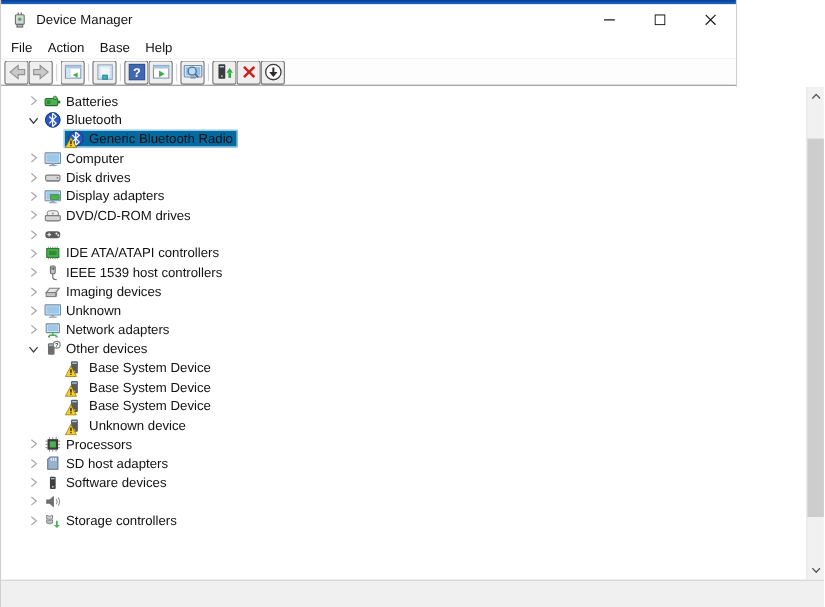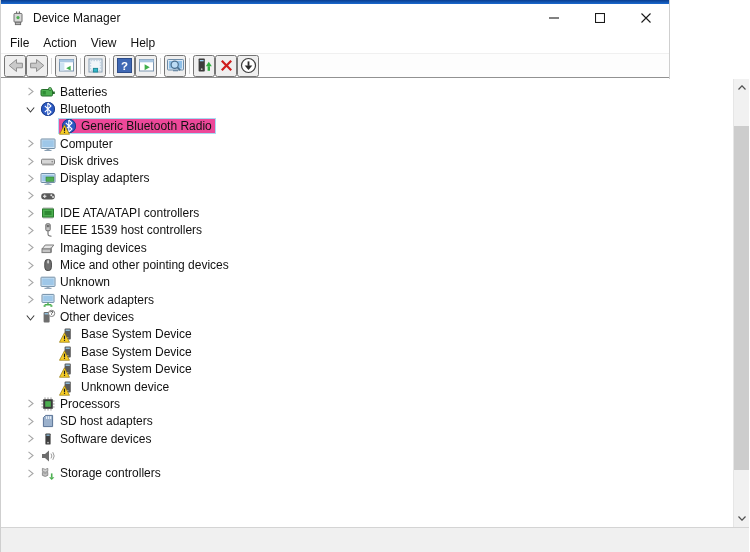--- a/index.html
+++ b/index.html
@@ -26,21 +26,21 @@
   .toolbar { height:24px; display:flex; align-items:center; padding-left:3px; background:#fdfdfd; border-bottom:1px solid #919191; }
   .tb-btn { width:22px; height:22px; display:flex; align-items:center; justify-content:center; }
   .tb-sep { width:1px; height:16px; background:#d6d6d6; margin:0 3px; }
 
   
   .content { position:absolute; top:79px; left:0; width:748px; height:448px; background:#fff; overflow:hidden; }
   .tree { position:absolute; top:4px; left:0; right:16px; bottom:0; overflow:hidden; }
   .tree-row { display:flex; align-items:center; height:17.35px; font-size:12px; white-space:nowrap; }
   .chevron { width:14px; height:14px; display:inline-flex; align-items:center; justify-content:center; flex:0 0 14px; }
   .row-body { display:inline-flex; align-items:center; height:16px; padding:0 3px 0 2px; border:1px solid transparent; }
-  .row-body.selected { background:#ec4899; border-color:#a9d9f2; }
+  .row-body.selected { background:#0369a1; border-color:#a9d9f2; }
   .tree-icon { position:relative; width:16px; height:16px; display:inline-flex; margin-right:4px; flex:0 0 16px; }
   .warn-badge { position:absolute; left:-2px; bottom:-1px; width:11px; height:11px; }
   .tree-label { color:#111; }
 
   
   .scrollbar { position:absolute; top:0; right:0; width:16px; height:448px; background:#f1f1f1; border-left:1px solid #e6e6e6; }
   .sb-arrow { position:absolute; left:0; width:16px; height:17px; display:flex; align-items:center; justify-content:center; }
   .sb-up { top:0; }
   .sb-down { bottom:0; }
   .sb-thumb { position:absolute; left:0; top:47px; width:16px; height:344px; background:#cdcdcd; }
@@ -80,21 +80,21 @@
         <svg width="10" height="10" viewBox="0 0 10 10">
             <path d="M0.5 0.5 L9.5 9.5 M9.5 0.5 L0.5 9.5" stroke="#1a1a1a" stroke-width="1.1"></path>
           </svg>
       </button>
     </div>
   </div>
 
   <div class="menubar" id="menubar">
       <div class="menu-item">File</div>
       <div class="menu-item">Action</div>
-      <div class="menu-item">View</div>
+      <div class="menu-item">Base</div>
       <div class="menu-item">Help</div>
     </div>
 
   <div class="toolbar" id="toolbar">
       <button class="tb-btn">
         <span style="display:inline-flex">
           <svg width="19" height="19" viewBox="0 0 19 19">
             <path d="M10.5 3.5 L3.2 9.5 L10.5 15.5 V11.8 H16.4 V7.2 H10.5 Z" fill="#c9c9c9" stroke="#8f8f8f"></path>
           </svg>
         </span>
@@ -298,20 +298,38 @@
         </div>
         <div class="tree-row">
           <span class="chevron" style="margin-left: 22px;">
             <svg width="9" height="9" viewBox="0 0 9 9">
               <path d="M2.5 0.8 L7 4.5 L2.5 8.2" fill="none" stroke="#a6a6a6" stroke-width="1.1"></path>
             </svg>
           </span>
           <span class="row-body">
             <span class="tree-icon">
               <svg width="16" height="16" viewBox="0 0 16 16">
+                <ellipse cx="8" cy="6" rx="5.2" ry="2.6" fill="#ececec" stroke="#909090"></ellipse>
+                <circle cx="8" cy="6" r="0.9" fill="#909090"></circle>
+                <rect x="1.2" y="8" width="13.6" height="4.5" rx="0.8" fill="#d6d6d6" stroke="#7d7d7d"></rect>
+                <rect x="2.2" y="12.5" width="11.6" height="1" fill="#9a9a9a"></rect>
+              </svg>
+            </span>
+            <span class="tree-label">DVD/CD-ROM drives</span>
+          </span>
+        </div>
+        <div class="tree-row">
+          <span class="chevron" style="margin-left: 22px;">
+            <svg width="9" height="9" viewBox="0 0 9 9">
+              <path d="M2.5 0.8 L7 4.5 L2.5 8.2" fill="none" stroke="#a6a6a6" stroke-width="1.1"></path>
+            </svg>
+          </span>
+          <span class="row-body">
+            <span class="tree-icon">
+              <svg width="16" height="16" viewBox="0 0 16 16">
                 <rect x="1.2" y="5.2" width="13.6" height="6.4" rx="3" fill="#5a5a5a"></rect>
                 <circle cx="11.3" cy="7.3" r="1" fill="#e0e0e0"></circle>
                 <circle cx="13" cy="9" r="1" fill="#e0e0e0"></circle>
                 <rect x="3" y="7.7" width="3.4" height="1.2" fill="#e0e0e0"></rect>
                 <rect x="4.1" y="6.6" width="1.2" height="3.4" fill="#e0e0e0"></rect>
               </svg>
             </span>
           </span>
         </div>
         <div class="tree-row">
@@ -368,37 +386,20 @@
         </div>
         <div class="tree-row">
           <span class="chevron" style="margin-left: 22px;">
             <svg width="9" height="9" viewBox="0 0 9 9">
               <path d="M2.5 0.8 L7 4.5 L2.5 8.2" fill="none" stroke="#a6a6a6" stroke-width="1.1"></path>
             </svg>
           </span>
           <span class="row-body">
             <span class="tree-icon">
               <svg width="16" height="16" viewBox="0 0 16 16">
-                <rect x="4.8" y="2.4" width="6.6" height="11.2" rx="3.2" fill="#707070" stroke="#4a4a4a"></rect>
-                <line x1="8.1" y1="2.6" x2="8.1" y2="6.6" stroke="#e8e8e8" stroke-width="0.9"></line>
-                <rect x="7.3" y="4" width="1.6" height="2" rx="0.7" fill="#d8d8d8"></rect>
-              </svg>
-            </span>
-            <span class="tree-label">Mice and other pointing devices</span>
-          </span>
-        </div>
-        <div class="tree-row">
-          <span class="chevron" style="margin-left: 22px;">
-            <svg width="9" height="9" viewBox="0 0 9 9">
-              <path d="M2.5 0.8 L7 4.5 L2.5 8.2" fill="none" stroke="#a6a6a6" stroke-width="1.1"></path>
-            </svg>
-          </span>
-          <span class="row-body">
-            <span class="tree-icon">
-              <svg width="16" height="16" viewBox="0 0 16 16">
                 <rect x="1" y="3.2" width="14" height="9.2" rx="0.6" fill="#dcebf7" stroke="#6f8ca5"></rect>
                 <rect x="2.2" y="4.4" width="11.6" height="6.8" fill="#9ec7e8"></rect>
                 <rect x="6.5" y="12.4" width="3" height="1.4" fill="#8aa0b4"></rect>
                 <rect x="4.5" y="13.8" width="7" height="1.1" fill="#8aa0b4"></rect>
               </svg>
             </span>
             <span class="tree-label">Unknown</span>
           </span>
         </div>
         <div class="tree-row">

